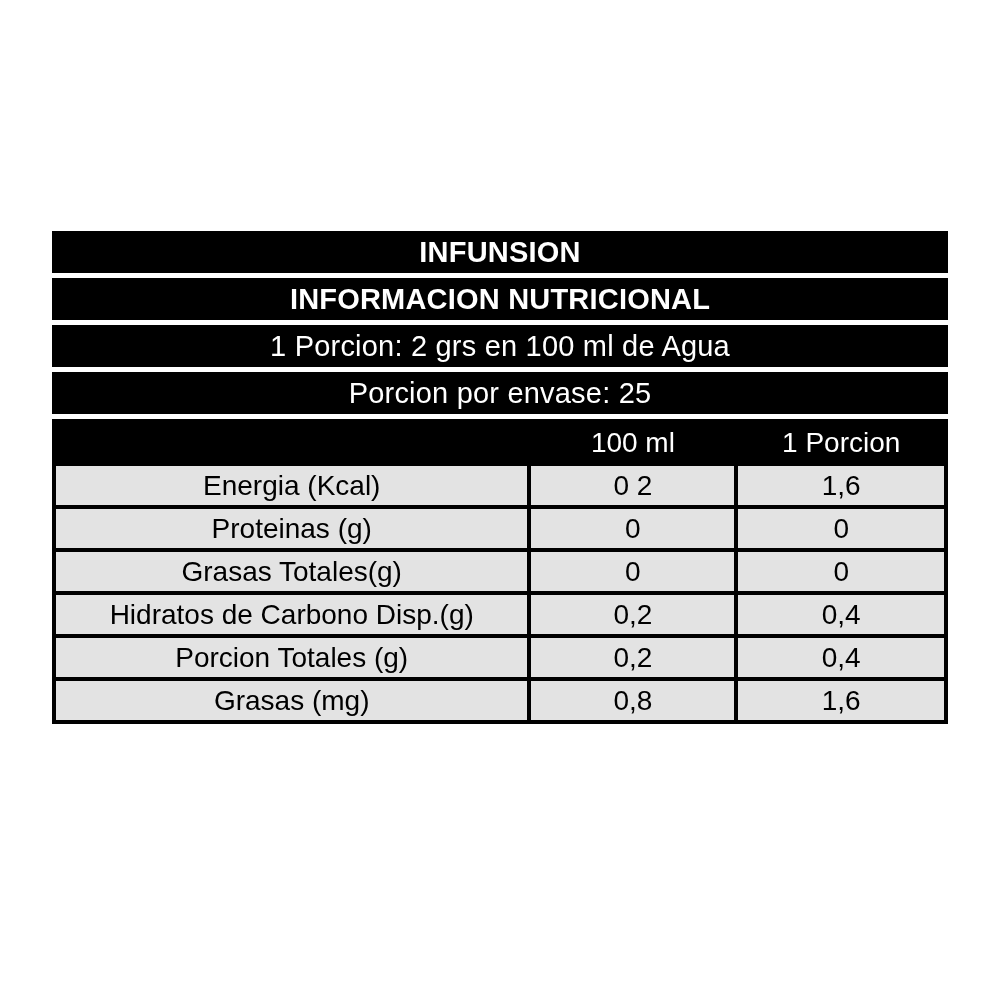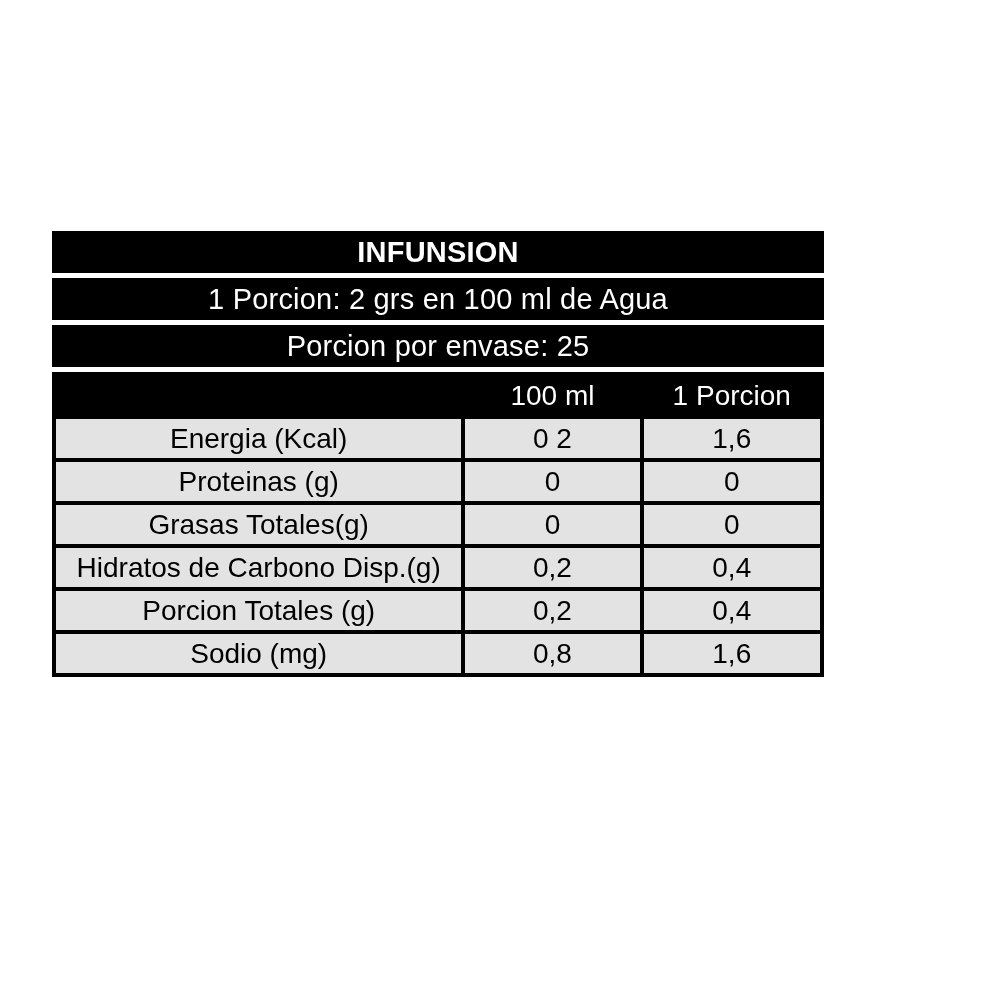--- a/index.html
+++ b/index.html
@@ -8,21 +8,21 @@
     background: #ffffff;
     width: 1000px;
     height: 1000px;
     font-family: "Liberation Sans", sans-serif;
     color: #000000;
   }
   .label-wrap {
     position: absolute;
     left: 52px;
     top: 231px;
-    width: 772px;
+    width: 896px;
     border-radius: 32px;
   }
   .banner {
     background: #000000;
     color: #ffffff;
     height: 42px;
     margin-bottom: 5px;
     display: flex;
     align-items: center;
     justify-content: center;
@@ -65,20 +65,21 @@
   col.c2 { width: 23.2%; }
   col.c3 { width: 23.5%; }
 </style>
 </head>
 <body>
 
 <div class="label-wrap">
 
   <div class="banner bold">INFUNSION</div>
 
+  <div class="banner bold">INFORMACION NUTRICIONAL</div>
 
   <div class="banner">1 Porcion: 2 grs en 100 ml de Agua</div>
 
   <div class="banner">Porcion por envase: 25</div>
 
   <table class="nutrition">
     <colgroup>
       <col class="c1">
         <col class="c2">
         <col class="c3">
@@ -110,20 +111,20 @@
           <td class="nutrient">Hidratos de Carbono Disp.(g)</td>
           <td class="val">0,2</td>
           <td class="val">0,4</td>
         </tr>
         <tr>
           <td class="nutrient">Porcion Totales (g)</td>
           <td class="val">0,2</td>
           <td class="val">0,4</td>
         </tr>
         <tr>
-          <td class="nutrient">Sodio (mg)</td>
+          <td class="nutrient">Grasas (mg)</td>
           <td class="val">0,8</td>
           <td class="val">1,6</td>
         </tr>
       </tbody>
   </table>
 
 </div>
 
 </body></html>

